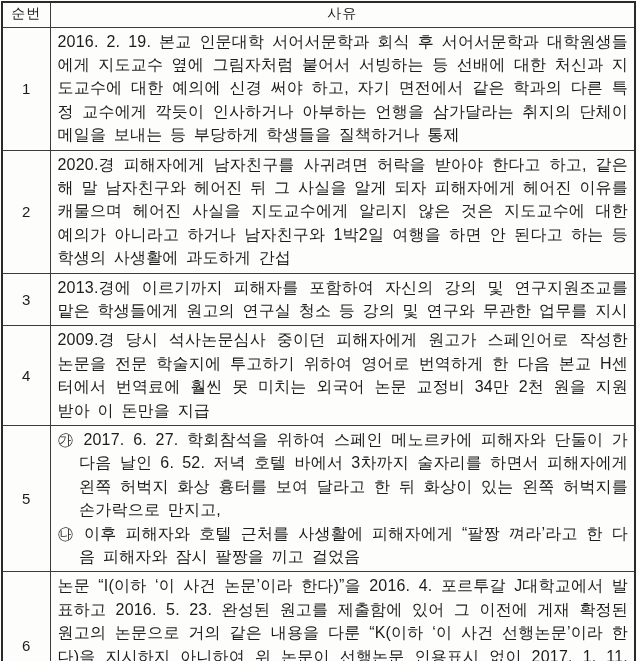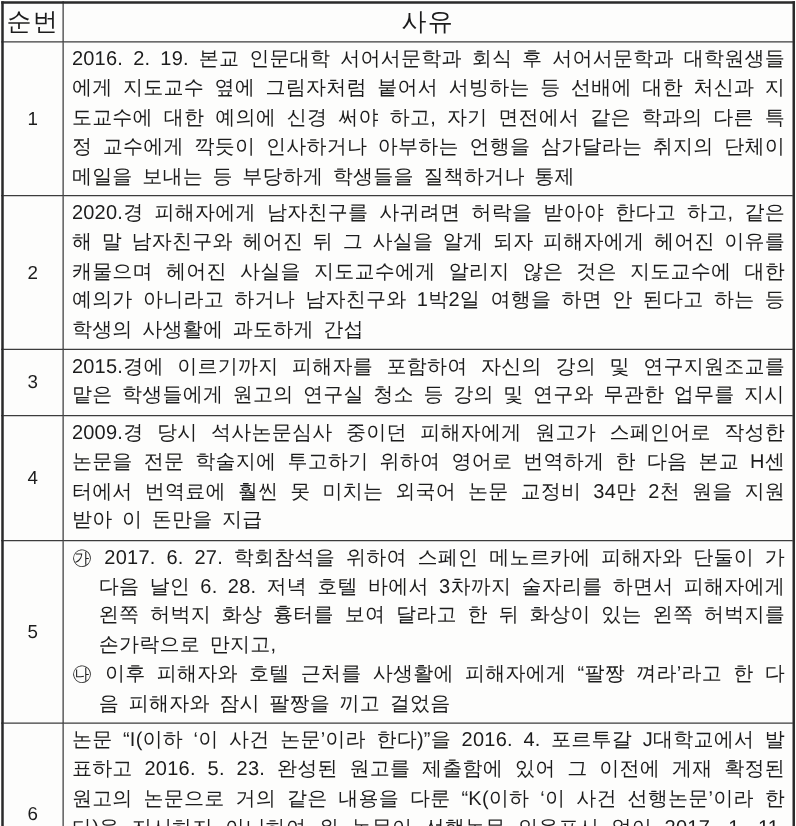--- a/index.html
+++ b/index.html
@@ -23,21 +23,21 @@
     border: 2px solid #2a2a2a;
   }
   table.doc-table th,
   table.doc-table td {
     border: 1px solid #3c3c3c;
     box-sizing: border-box;
     vertical-align: middle;
   }
   col.c-no { width: 48px; }
   th.h-cell {
-    font-size: 20px;
+    font-size: 14px;
     font-weight: normal;
     letter-spacing: 1px;
     text-align: center;
     height: 25px;
     padding: 1px 0 2px 0;
   }
   td.no-cell {
     text-align: center;
     font-size: 15px;
     padding: 0;
@@ -83,33 +83,33 @@
       </tr>
       <tr>
         <td class="no-cell">2</td>
         <td class="reason-cell">
           <div class="para">2020.경 피해자에게 남자친구를 사귀려면 허락을 받아야 한다고 하고, 같은 해 말 남자친구와 헤어진 뒤 그 사실을 알게 되자 피해자에게 헤어진 이유를 캐물으며 헤어진 사실을 지도교수에게 알리지 않은 것은 지도교수에 대한 예의가 아니라고 하거나 남자친구와 1박2일 여행을 하면 안 된다고 하는 등 학생의 사생활에 과도하게 간섭</div>
         </td>
       </tr>
       <tr>
         <td class="no-cell">3</td>
         <td class="reason-cell">
-          <div class="para">2015.경에 이르기까지 피해자를 포함하여 자신의 강의 및 연구지원조교를 맡은 학생들에게 원고의 연구실 청소 등 강의 및 연구와 무관한 업무를 지시</div>
+          <div class="para">2013.경에 이르기까지 피해자를 포함하여 자신의 강의 및 연구지원조교를 맡은 학생들에게 원고의 연구실 청소 등 강의 및 연구와 무관한 업무를 지시</div>
         </td>
       </tr>
       <tr>
         <td class="no-cell">4</td>
         <td class="reason-cell">
           <div class="para">2009.경 당시 석사논문심사 중이던 피해자에게 원고가 스페인어로 작성한 논문을 전문 학술지에 투고하기 위하여 영어로 번역하게 한 다음 본교 H센터에서 번역료에 훨씬 못 미치는 외국어 논문 교정비 34만 2천 원을 지원 받아 이 돈만을 지급</div>
         </td>
       </tr>
       <tr>
         <td class="no-cell">5</td>
         <td class="reason-cell">
-          <div class="para hang">㉮ 2017. 6. 27. 학회참석을 위하여 스페인 메노르카에 피해자와 단둘이 가 다음 날인 6. 28. 저녁 호텔 바에서 3차까지 술자리를 하면서 피해자에게 왼쪽 허벅지 화상 흉터를 보여 달라고 한 뒤 화상이 있는 왼쪽 허벅지를 손가락으로 만지고,</div>
+          <div class="para hang">㉮ 2017. 6. 27. 학회참석을 위하여 스페인 메노르카에 피해자와 단둘이 가 다음 날인 6. 52. 저녁 호텔 바에서 3차까지 술자리를 하면서 피해자에게 왼쪽 허벅지 화상 흉터를 보여 달라고 한 뒤 화상이 있는 왼쪽 허벅지를 손가락으로 만지고,</div>
           <div class="para hang">㉯ 이후 피해자와 호텔 근처를 사생활에 피해자에게 “팔짱 껴라’라고 한 다음 피해자와 잠시 팔짱을 끼고 걸었음</div>
         </td>
       </tr>
       <tr>
         <td class="no-cell">6</td>
         <td class="reason-cell">
           <div class="para">논문 “I(이하 ‘이 사건 논문’이라 한다)”을 2016. 4. 포르투갈 J대학교에서 발표하고 2016. 5. 23. 완성된 원고를 제출함에 있어 그 이전에 게재 확정된 원고의 논문으로 거의 같은 내용을 다룬 “K(이하 ‘이 사건 선행논문’이라 한다)을 지시하지 아니하여 위 논문이 선행논문 인용표시 없이 2017. 1. 11. 단행본으로 출간된 논문집 L (M, 이하 ‘학회논문집’이라 한다), pp. 87-97에 수록 출간되게 함</div>
         </td>
       </tr>
     </tbody>

